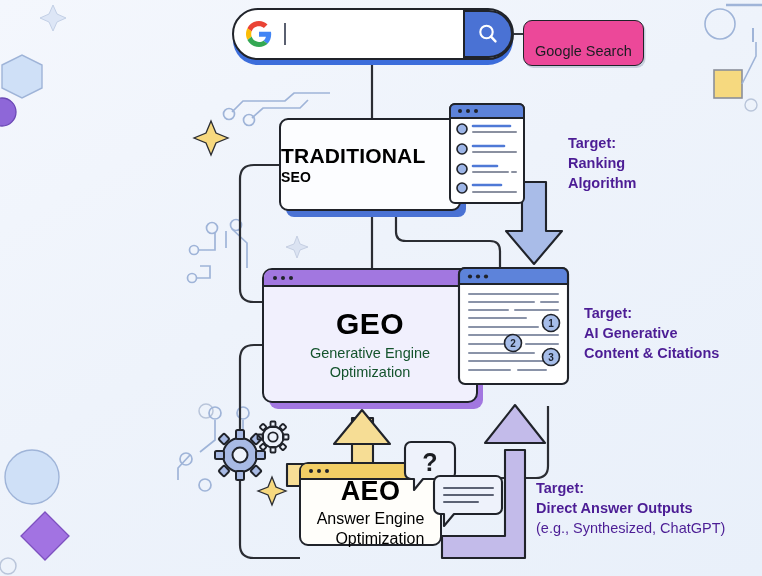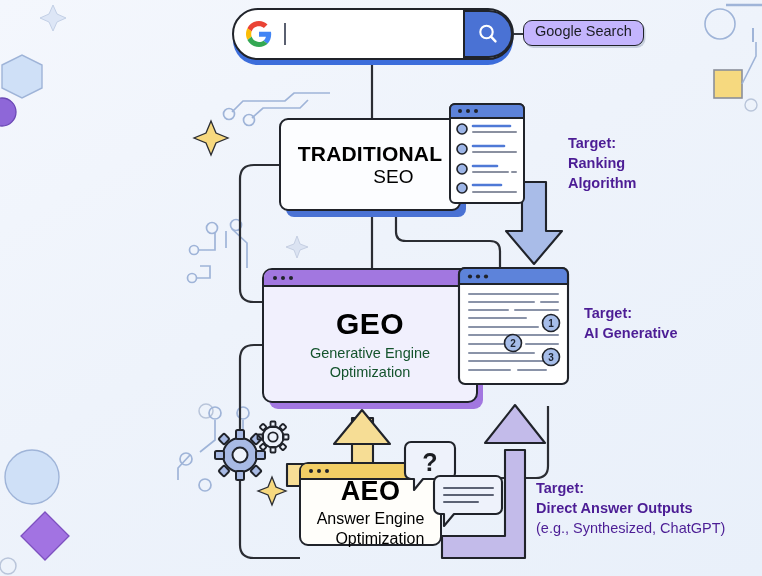--- a/index.html
+++ b/index.html
@@ -24,37 +24,37 @@
   #search-btn{
     margin-left:auto;width:50px;height:48px;
     background:#4a72d4;border:2.2px solid #20232a;border-radius:0 24px 24px 0;
     display:flex;align-items:center;justify-content:center;box-sizing:border-box;
     position:relative;right:-1px;
   }
 
   
   #gs-callout{
     position:absolute;left:523px;top:20px;
-    background:#c4b5fd;border:1.6px solid #20232a;border-radius:9px;
-    padding:2px 11px 6px 11px;font-size:14.5px;color:#1b1d22;
+    background:#ec4899;border:1.6px solid #20232a;border-radius:9px;
+    padding:22px 11px 6px 11px;font-size:14.5px;color:#1b1d22;
     box-shadow:1.5px 2px 0 0 #c7cfdd;white-space:nowrap;
   }
 
   
   .card{position:absolute;box-sizing:border-box;}
 
   #card-seo{
     left:279px;top:118px;width:182px;height:93px;
     background:#fcfdff;border:2.2px solid #20232a;border-radius:9px;
     box-shadow:6px 7px 0 -1px #4a72d4;
-    display:flex;flex-direction:column;align-items:center;justify-content:center;
+    display:flex;flex-direction:column;justify-content:center;
     z-index:6;
   }
   #card-seo .t1{font-size:21px;font-weight:bold;letter-spacing:.2px;line-height:1.15;}
-  #card-seo .t2{font-size:19px;font-weight:normal;letter-spacing:.2px;line-height:1.15;margin-left:47px;}
+  #card-seo .t2{font-size:14px;font-weight:bold;letter-spacing:.2px;line-height:1.15;}
 
   #card-geo{
     left:262px;top:268px;width:216px;height:135px;
     background:#f1f0fd;border:2.2px solid #20232a;border-radius:10px;
     box-shadow:6px 7px 0 -1px #a277e0;
     z-index:6;
   }
   #card-geo .bar{
     height:15px;background:#a277e0;border-bottom:2.2px solid #20232a;
     border-radius:7px 7px 0 0;display:flex;align-items:center;gap:4px;padding-left:9px;
@@ -320,20 +320,21 @@
       <circle cx="57" cy="78" r="8.5" fill="#a6bde9" stroke="#20232a" stroke-width="1.6"></circle>
       <text x="57" y="82" text-anchor="middle" font-family="Liberation Sans, sans-serif" font-size="10" font-weight="bold" fill="#1d2330">2</text>
       <circle cx="95" cy="92" r="8.5" fill="#a6bde9" stroke="#20232a" stroke-width="1.6"></circle>
       <text x="95" y="96" text-anchor="middle" font-family="Liberation Sans, sans-serif" font-size="10" font-weight="bold" fill="#1d2330">3</text>
     </g>
   </svg>
 
   <div class="target" id="t-geo">
     <div class="l1">Target:</div>
     <div class="l2">AI Generative</div>
+    <div class="l3">Content &amp; Citations</div>
   </div>
 
   <div id="card-aeo" class="card">
     <div class="bar">
       <span class="dot"></span>
       <span class="dot"></span>
       <span class="dot"></span>
     </div>
     <div class="body">
       <div class="t1">AEO</div>

